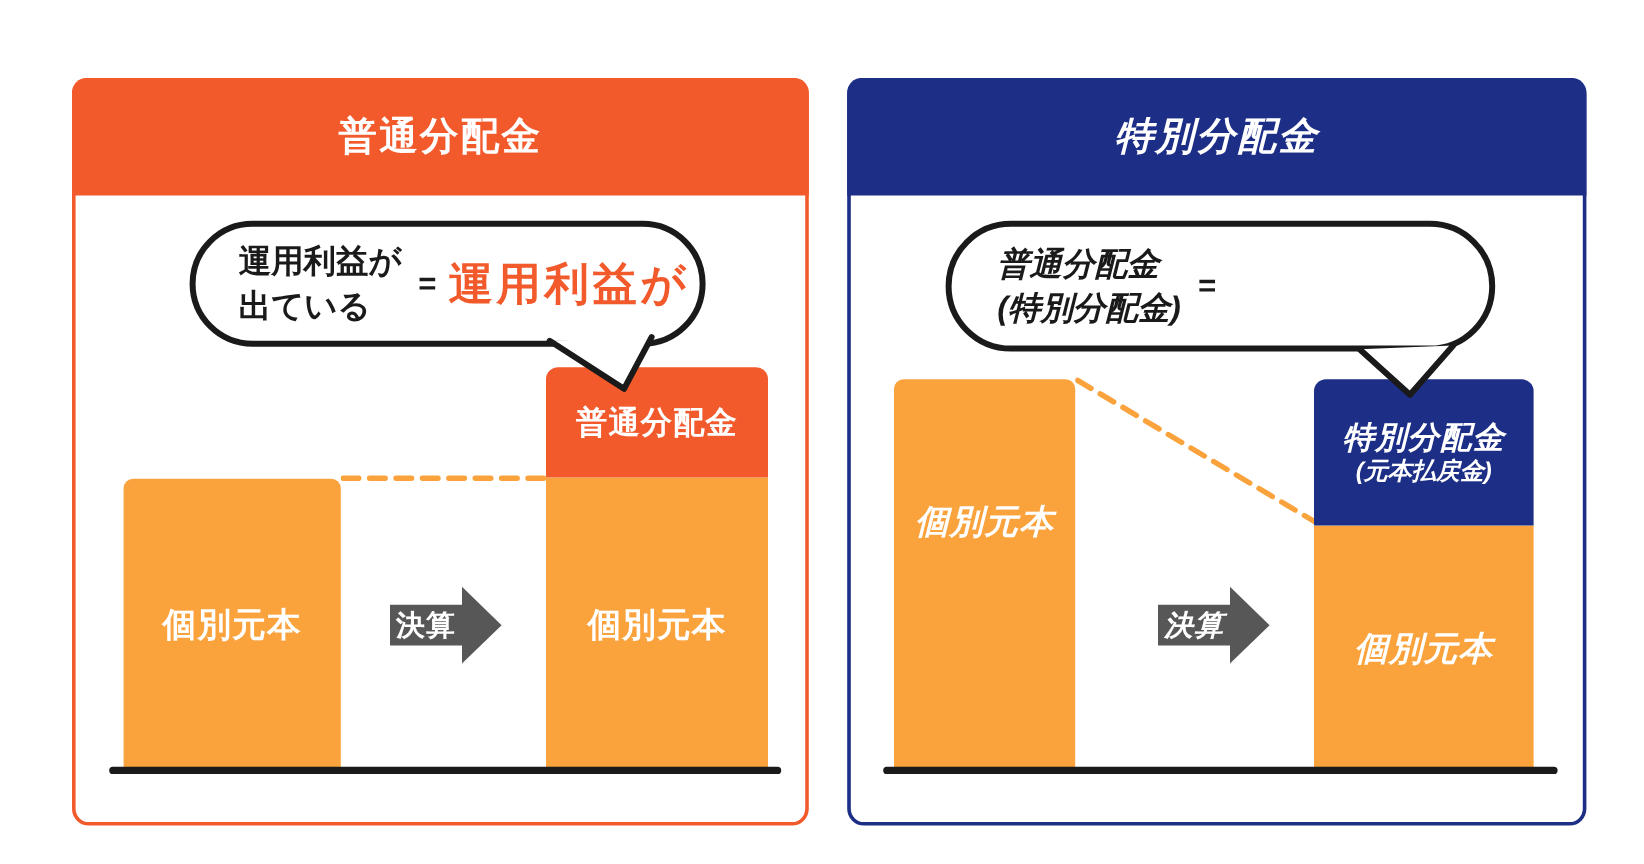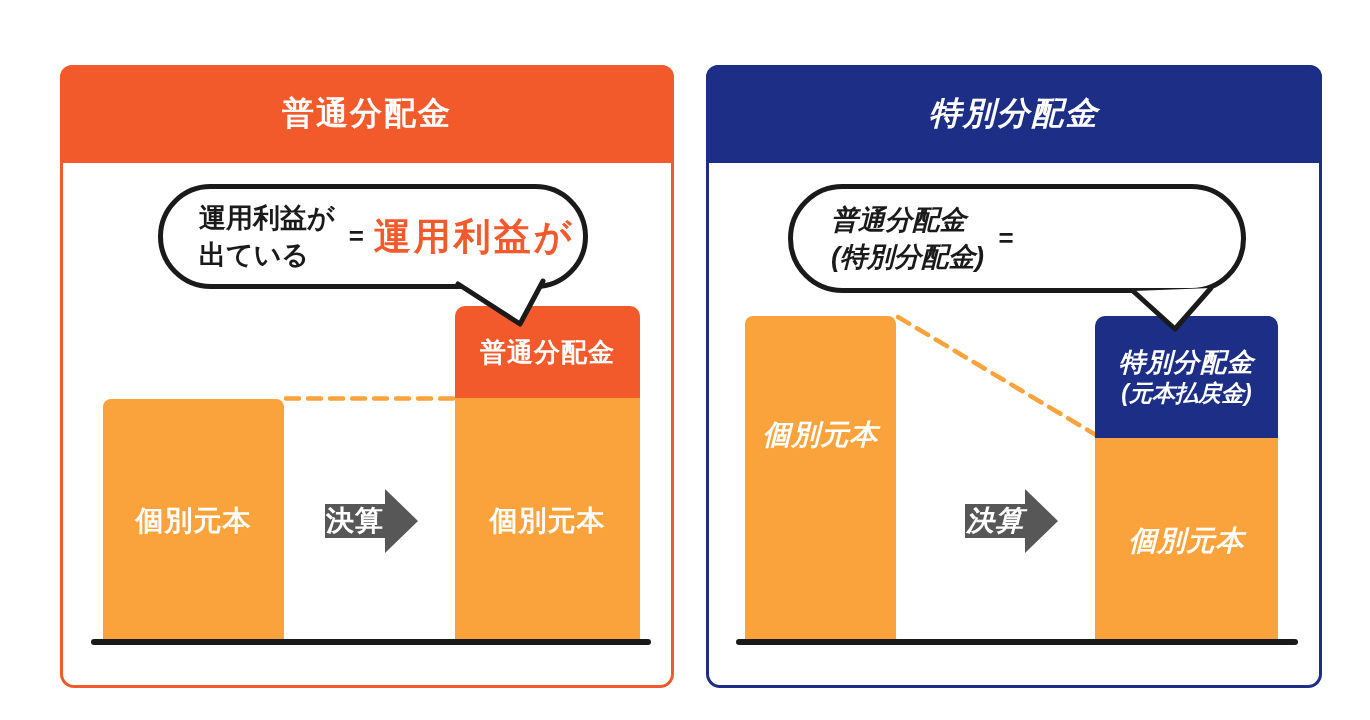--- a/index.html
+++ b/index.html
@@ -37,26 +37,26 @@
   .bar{
     position:absolute;display:flex;align-items:center;justify-content:center;
     color:#fff;font-weight:bold;font-size:28px;letter-spacing:1px;text-align:center;
   }
   .bar.rounded-top{border-radius:8px 8px 0 0;}
   .seg-top{
     position:absolute;display:flex;flex-direction:column;align-items:center;justify-content:center;
     color:#fff;font-weight:bold;border-radius:10px 10px 0 0;z-index:2;
   }
   .seg-top .seg-label{font-size:26px;letter-spacing:1px;line-height:1.25;}
-  .seg-top .seg-sublabel{font-size:23px;line-height:1.25;}
+  .seg-top .seg-sublabel{font-size:20px;line-height:1.25;}
   .dash-svg{position:absolute;z-index:1;}
   .arrow-svg{position:absolute;z-index:2;}
   .arrow-label{
     position:absolute;display:flex;align-items:center;justify-content:center;
-    color:#fff;font-size:28px;font-weight:bold;z-index:3;letter-spacing:1px;
+    color:#fff;font-size:24px;font-weight:bold;z-index:3;letter-spacing:1px;
   }
   .baseline{
     position:absolute;height:6px;background:#1a1a1a;border-radius:3px;z-index:2;
   }
 </style>
 </head>
 <body>
 
 <div class="panel" style="left: 60px; --accent: #F25A2C;">
   <div class="panel-header">普通分配金</div>

